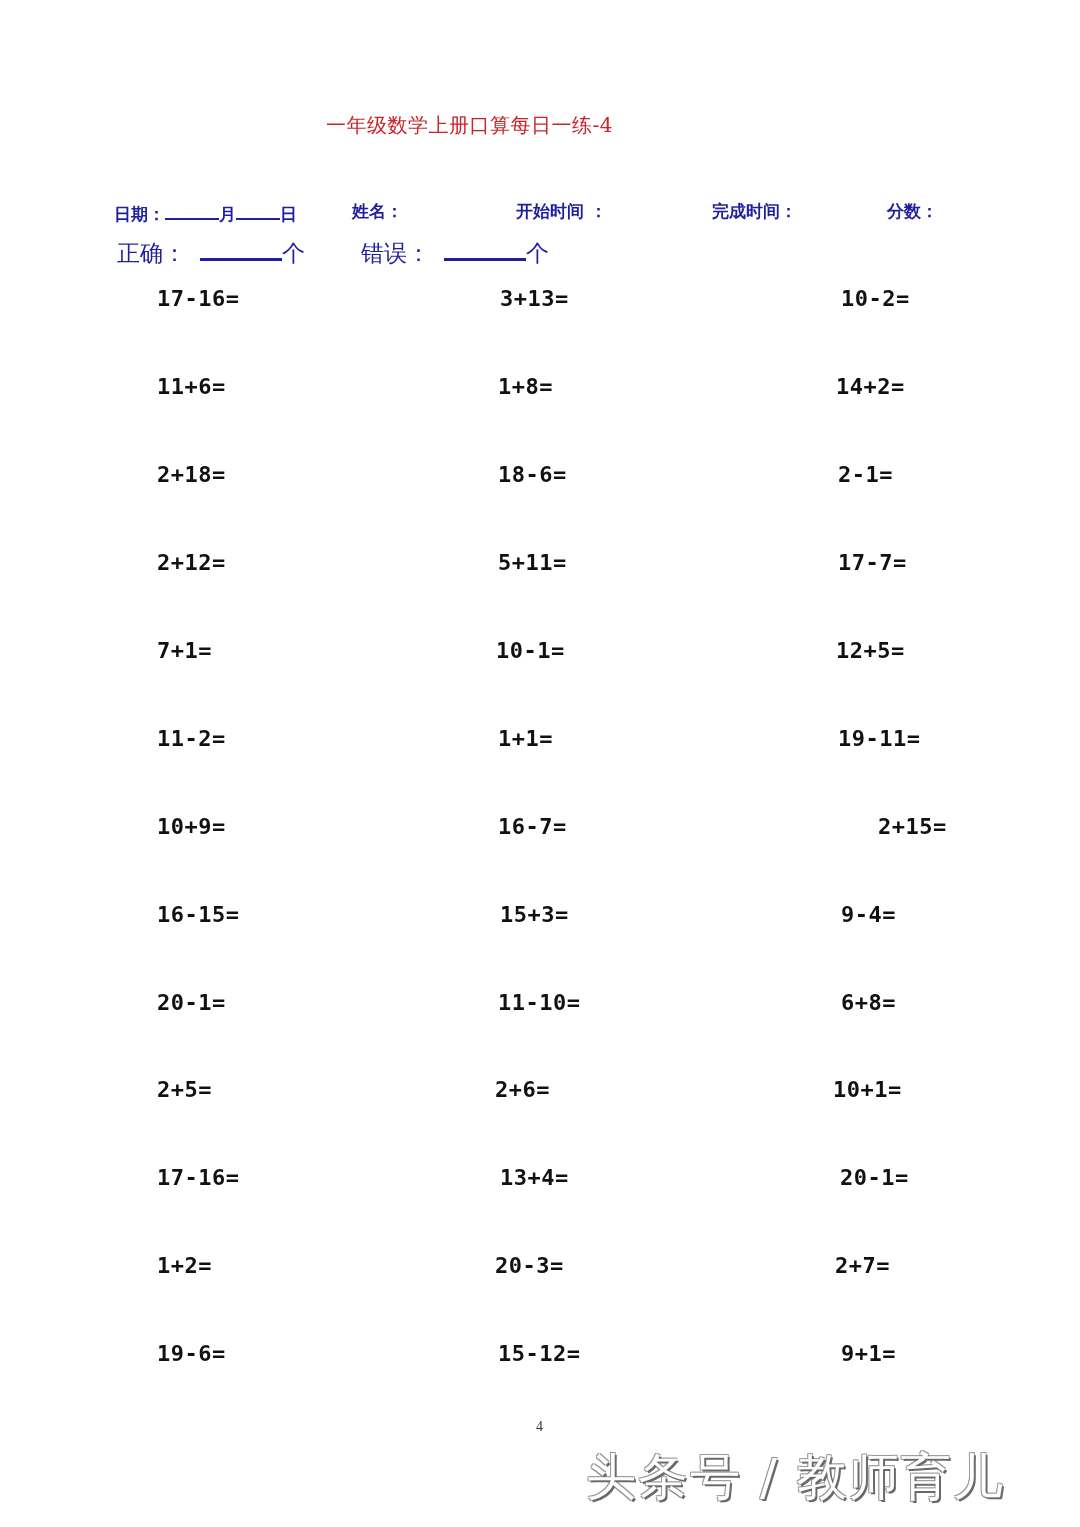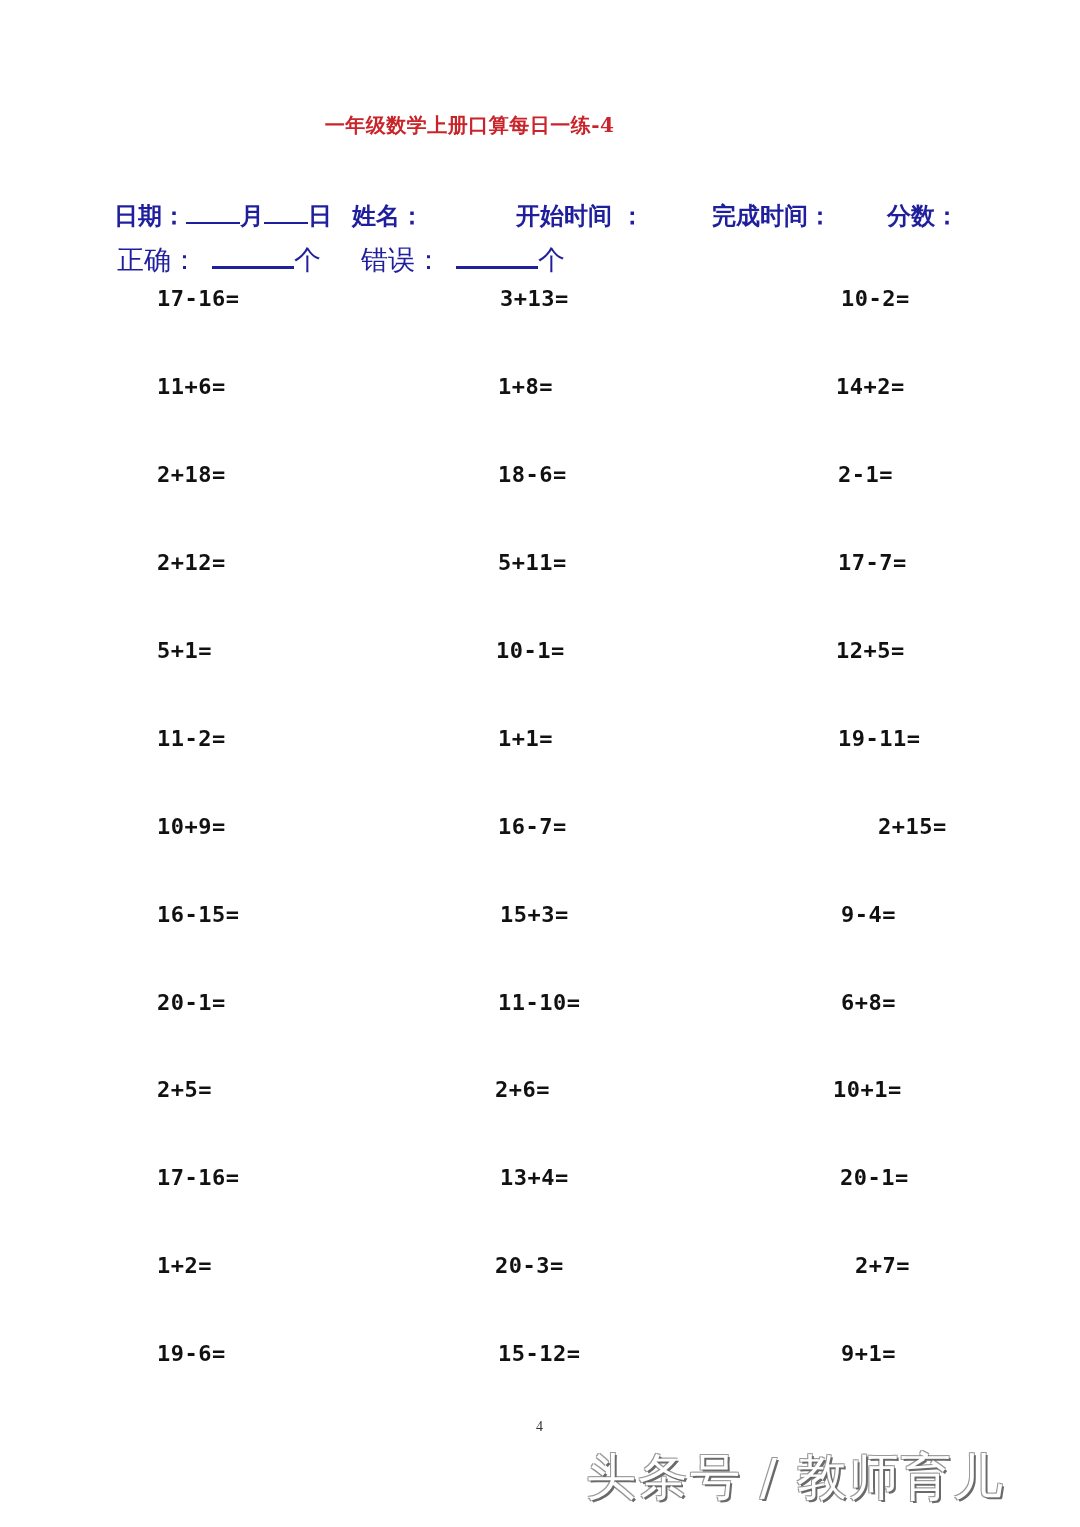--- a/index.html
+++ b/index.html
@@ -15,31 +15,31 @@
       font-family: "DejaVu Serif", "Liberation Serif", serif;
     }
     .title {
       position: absolute;
       top: 112px;
       left: 0;
       width: 939px;
       text-align: center;
       color: #c8242a;
       font-size: 20px;
-      font-weight: bold;
+      font-weight: normal;
       letter-spacing: 0.5px;
     }
     .hdr {
       position: absolute;
       color: #1f1f9e;
       font-weight: bold;
       white-space: nowrap;
     }
-    .row1 { top: 200px; font-size: 24px; }
-    .row2 { top: 240px; font-size: 27px; font-weight: normal; }
+    .row1 { top: 200px; font-size: 17px; }
+    .row2 { top: 232px; font-size: 23px; font-weight: normal; }
     .blank {
       display: inline-block;
       border-bottom: 2.5px solid #1f1f9e;
       vertical-align: baseline;
       height: 18px;
     }
     .row2 .blank { height: 26px; border-bottom-width: 3px; }
     .problem {
       position: absolute;
       font-family: "DejaVu Sans Mono", "Liberation Mono", monospace;
@@ -99,21 +99,21 @@
   <div class="problem" style="left:836px;top:374px;">14+2=</div>
 
   <div class="problem" style="left:157px;top:462px;">2+18=</div>
   <div class="problem" style="left:498px;top:462px;">18-6=</div>
   <div class="problem" style="left:838px;top:462px;">2-1=</div>
 
   <div class="problem" style="left:157px;top:550px;">2+12=</div>
   <div class="problem" style="left:498px;top:550px;">5+11=</div>
   <div class="problem" style="left:838px;top:550px;">17-7=</div>
 
-  <div class="problem" style="left:157px;top:638px;">5+1=</div>
+  <div class="problem" style="left:157px;top:638px;">7+1=</div>
   <div class="problem" style="left:496px;top:638px;">10-1=</div>
   <div class="problem" style="left:836px;top:638px;">12+5=</div>
 
   <div class="problem" style="left:157px;top:726px;">11-2=</div>
   <div class="problem" style="left:498px;top:726px;">1+1=</div>
   <div class="problem" style="left:838px;top:726px;">19-11=</div>
 
   <div class="problem" style="left:157px;top:814px;">10+9=</div>
   <div class="problem" style="left:498px;top:814px;">16-7=</div>
   <div class="problem" style="left:878px;top:814px;">2+15=</div>
@@ -129,21 +129,21 @@
   <div class="problem" style="left:157px;top:1077px;">2+5=</div>
   <div class="problem" style="left:495px;top:1077px;">2+6=</div>
   <div class="problem" style="left:833px;top:1077px;">10+1=</div>
 
   <div class="problem" style="left:157px;top:1165px;">17-16=</div>
   <div class="problem" style="left:500px;top:1165px;">13+4=</div>
   <div class="problem" style="left:840px;top:1165px;">20-1=</div>
 
   <div class="problem" style="left:157px;top:1253px;">1+2=</div>
   <div class="problem" style="left:495px;top:1253px;">20-3=</div>
-  <div class="problem" style="left:835px;top:1253px;margin-left:20px;">2+7=</div>
+  <div class="problem" style="left:835px;top:1253px;">2+7=</div>
 
   <div class="problem" style="left:157px;top:1341px;">19-6=</div>
   <div class="problem" style="left:498px;top:1341px;">15-12=</div>
   <div class="problem" style="left:841px;top:1341px;">9+1=</div>
 </div>
 
 <div class="pagenum">4</div>
 <div class="watermark">头条号 / 教师育儿</div>
 
 </body></html>

